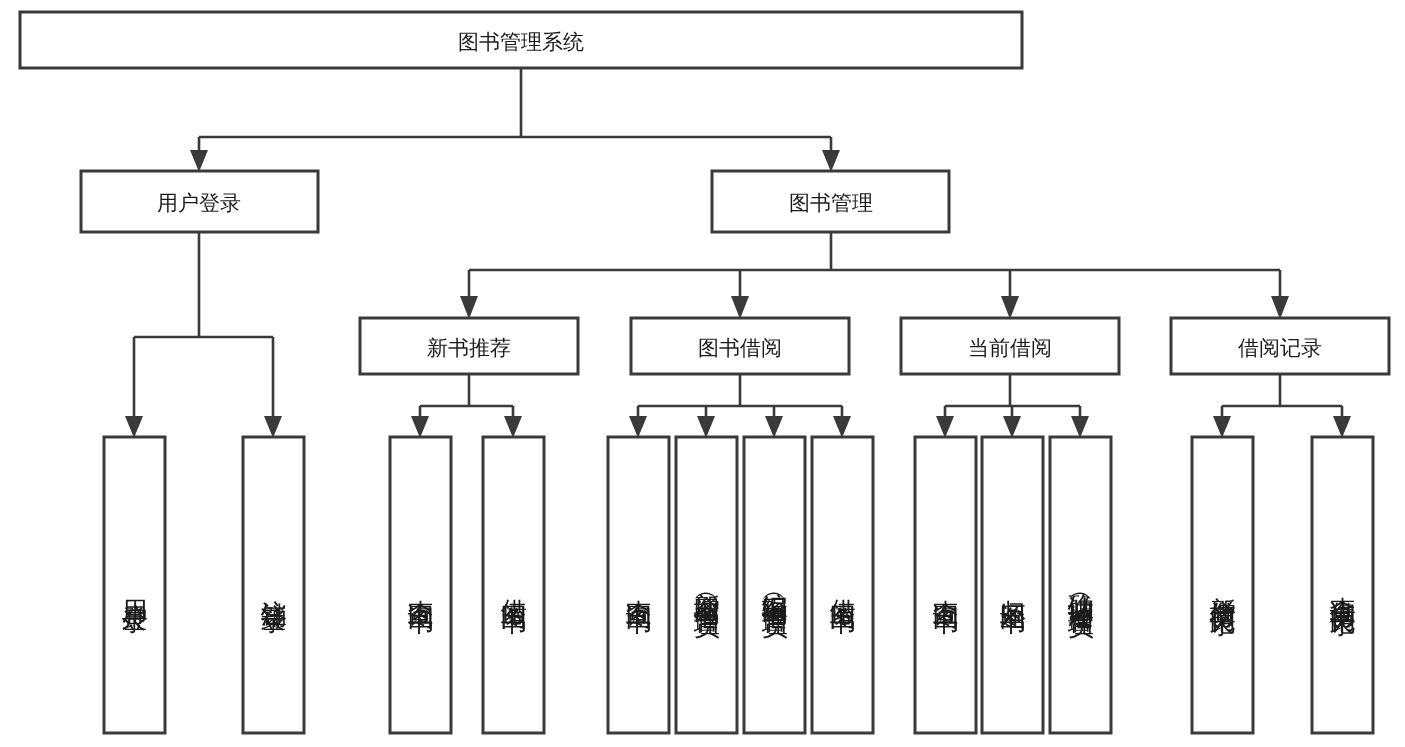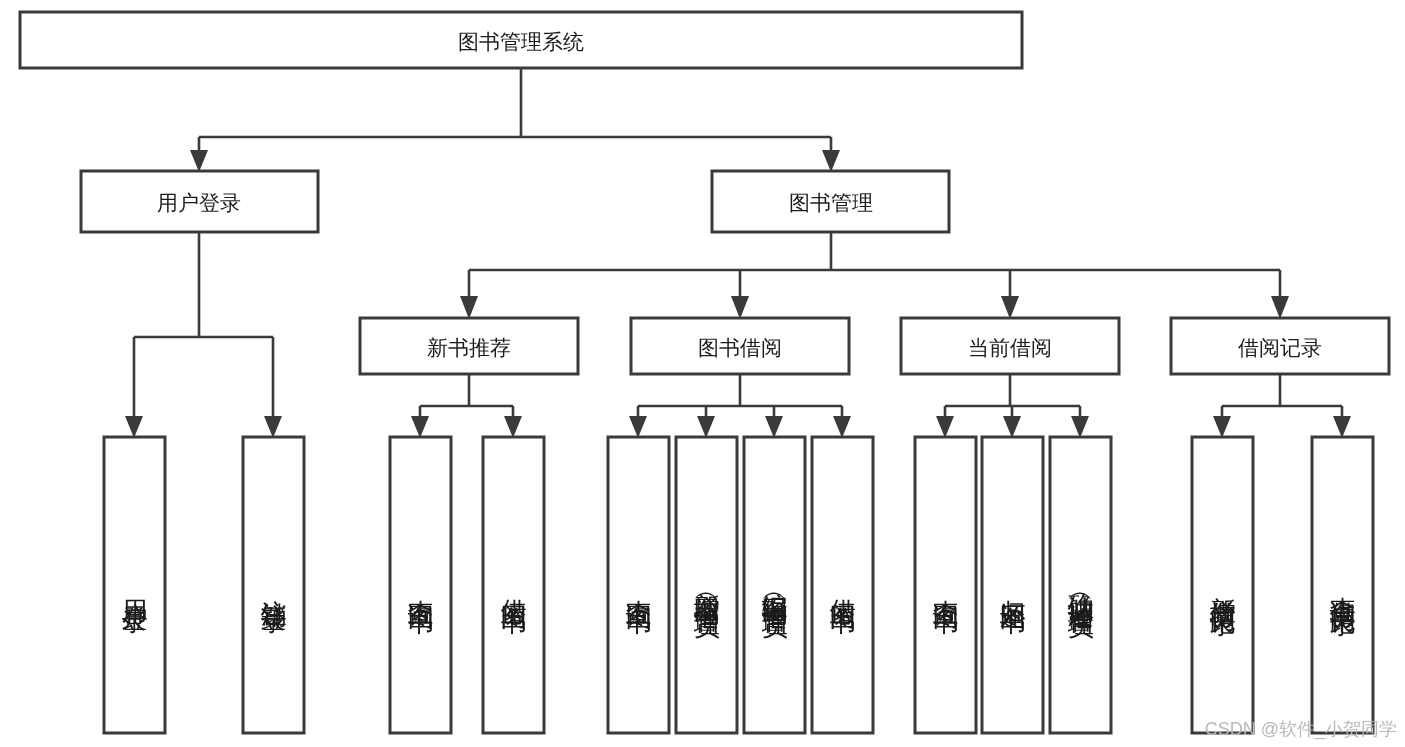--- a/index.html
+++ b/index.html
@@ -161,15 +161,14 @@
   <div class="leaf-label-wrap" style="left:608px;top:437px;width:61px;height:296px;">查询图书</div>
   <div class="leaf-label-wrap" style="left:676px;top:437px;width:61px;height:296px;">新增图书（管理员）</div>
   <div class="leaf-label-wrap" style="left:744px;top:437px;width:61px;height:296px;">编辑图书（管理员）</div>
   <div class="leaf-label-wrap" style="left:812px;top:437px;width:61px;height:296px;">借阅图书</div>
   <div class="leaf-label-wrap" style="left:915px;top:437px;width:61px;height:296px;">查询图书</div>
   <div class="leaf-label-wrap" style="left:982px;top:437px;width:61px;height:296px;">归还图书</div>
   <div class="leaf-label-wrap" style="left:1050px;top:437px;width:61px;height:296px;">确认归还（管理员）</div>
   <div class="leaf-label-wrap" style="left:1192px;top:437px;width:61px;height:296px;">新增借阅记录</div>
   <div class="leaf-label-wrap" style="left:1312px;top:437px;width:61px;height:296px;">查询借阅记录</div>
 
-  <div class="watermark">CSDN @软件_小贺同学</div>
 
 </div>
 
 </body></html>

